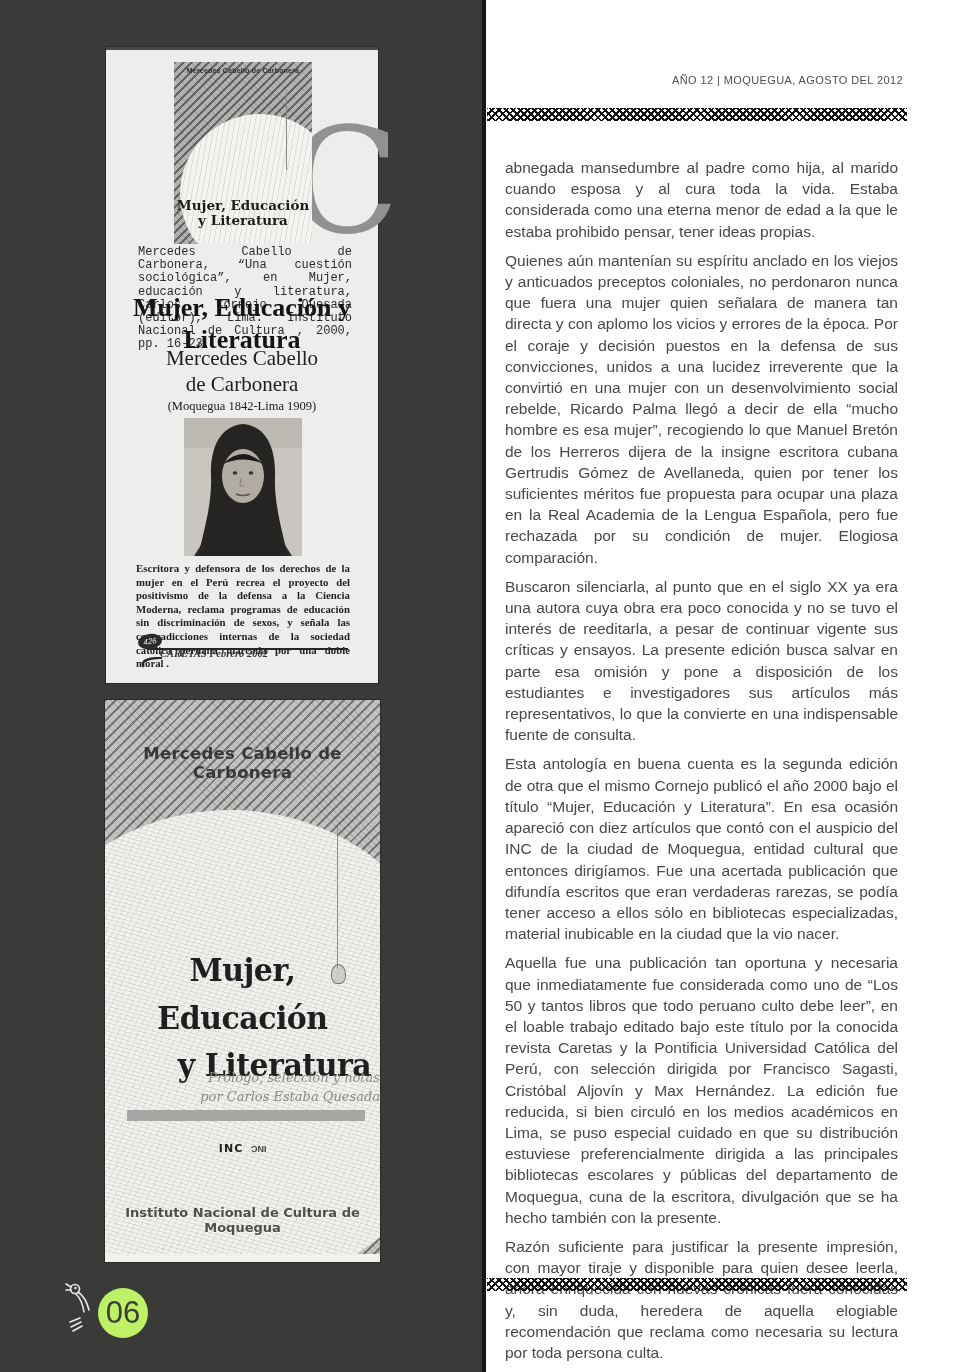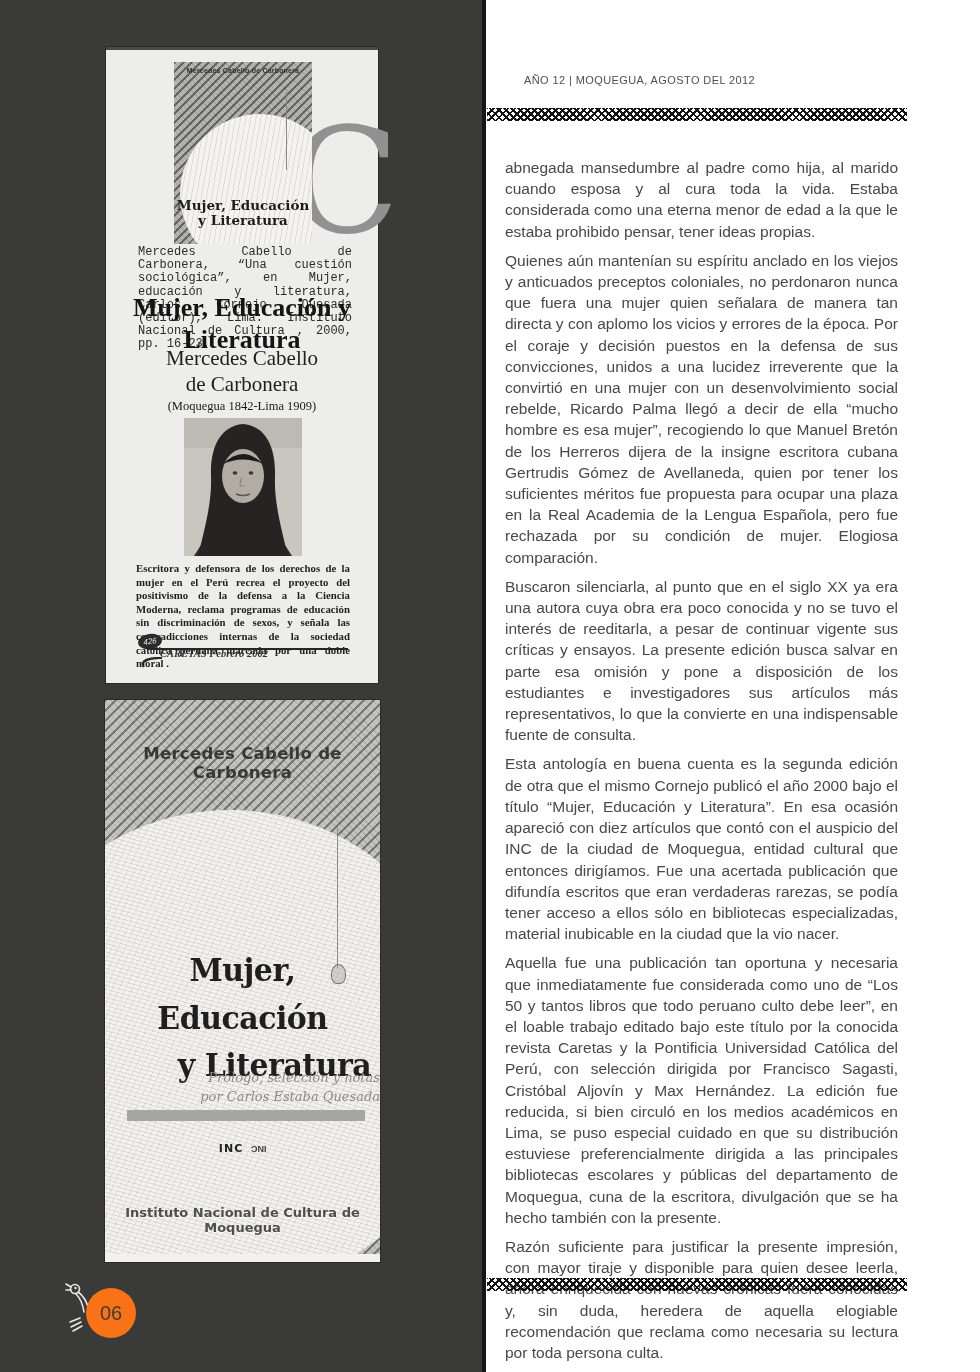--- a/index.html
+++ b/index.html
@@ -73,26 +73,26 @@
   .cover-bar{position:absolute;left:22px;top:410px;width:238px;height:11px;background:#a6a6a4;}
   .inc-logo{position:absolute;left:0;top:438px;width:100%;text-align:center;color:#222;}
   .inc-logo .a{font-family:"DejaVu Sans",sans-serif;font-weight:bold;font-size:11px;letter-spacing:1px;}
   .inc-logo .b{display:inline-block;transform:rotate(180deg);font-size:9px;font-weight:bold;color:#3c3c3c;margin-left:3px;}
   .cover-footer{position:absolute;left:0;top:505px;width:100%;text-align:center;
                 font-family:"DejaVu Sans",sans-serif;font-weight:bold;font-size:13px;color:#4e4e4c;
                 text-shadow:0 1px 0 rgba(255,255,255,.7);}
 
   
   .pagenum-wrap{position:absolute;left:64px;top:1280px;width:110px;height:62px;}
-  .pagenum{position:absolute;left:22px;top:8px;width:50px;height:50px;border-radius:50%;background:#f97316;
-           display:flex;align-items:center;justify-content:center;font-size:20px;color:#3d3d3d;}
+  .pagenum{position:absolute;left:34px;top:8px;width:50px;height:50px;border-radius:50%;background:#bef264;
+           display:flex;align-items:center;justify-content:center;font-size:31px;color:#3d3d3d;}
   .bird{position:absolute;left:0;top:0;}
 
   
-  .issue-header{position:absolute;left:524px;top:74px;width:406px;text-align:left;
+  .issue-header{position:absolute;left:497px;top:74px;width:406px;text-align:right;
                 font-size:11px;letter-spacing:.4px;color:#4f4f4f;}
   .band{position:absolute;left:487px;width:420px;height:13px;
         background:repeating-linear-gradient(45deg,#141414 0 2px,transparent 2px 5px),
                    repeating-linear-gradient(-45deg,#141414 0 2px,transparent 2px 5px);}
   .band-top{top:108px;}
   .band-bottom{top:1278px;}
   .article{position:absolute;left:497px;top:149px;width:409px;color:#484848;
            font-size:15.5px;line-height:21.2px;text-align:justify;}
   .article p{margin:8px;}
 </style>

